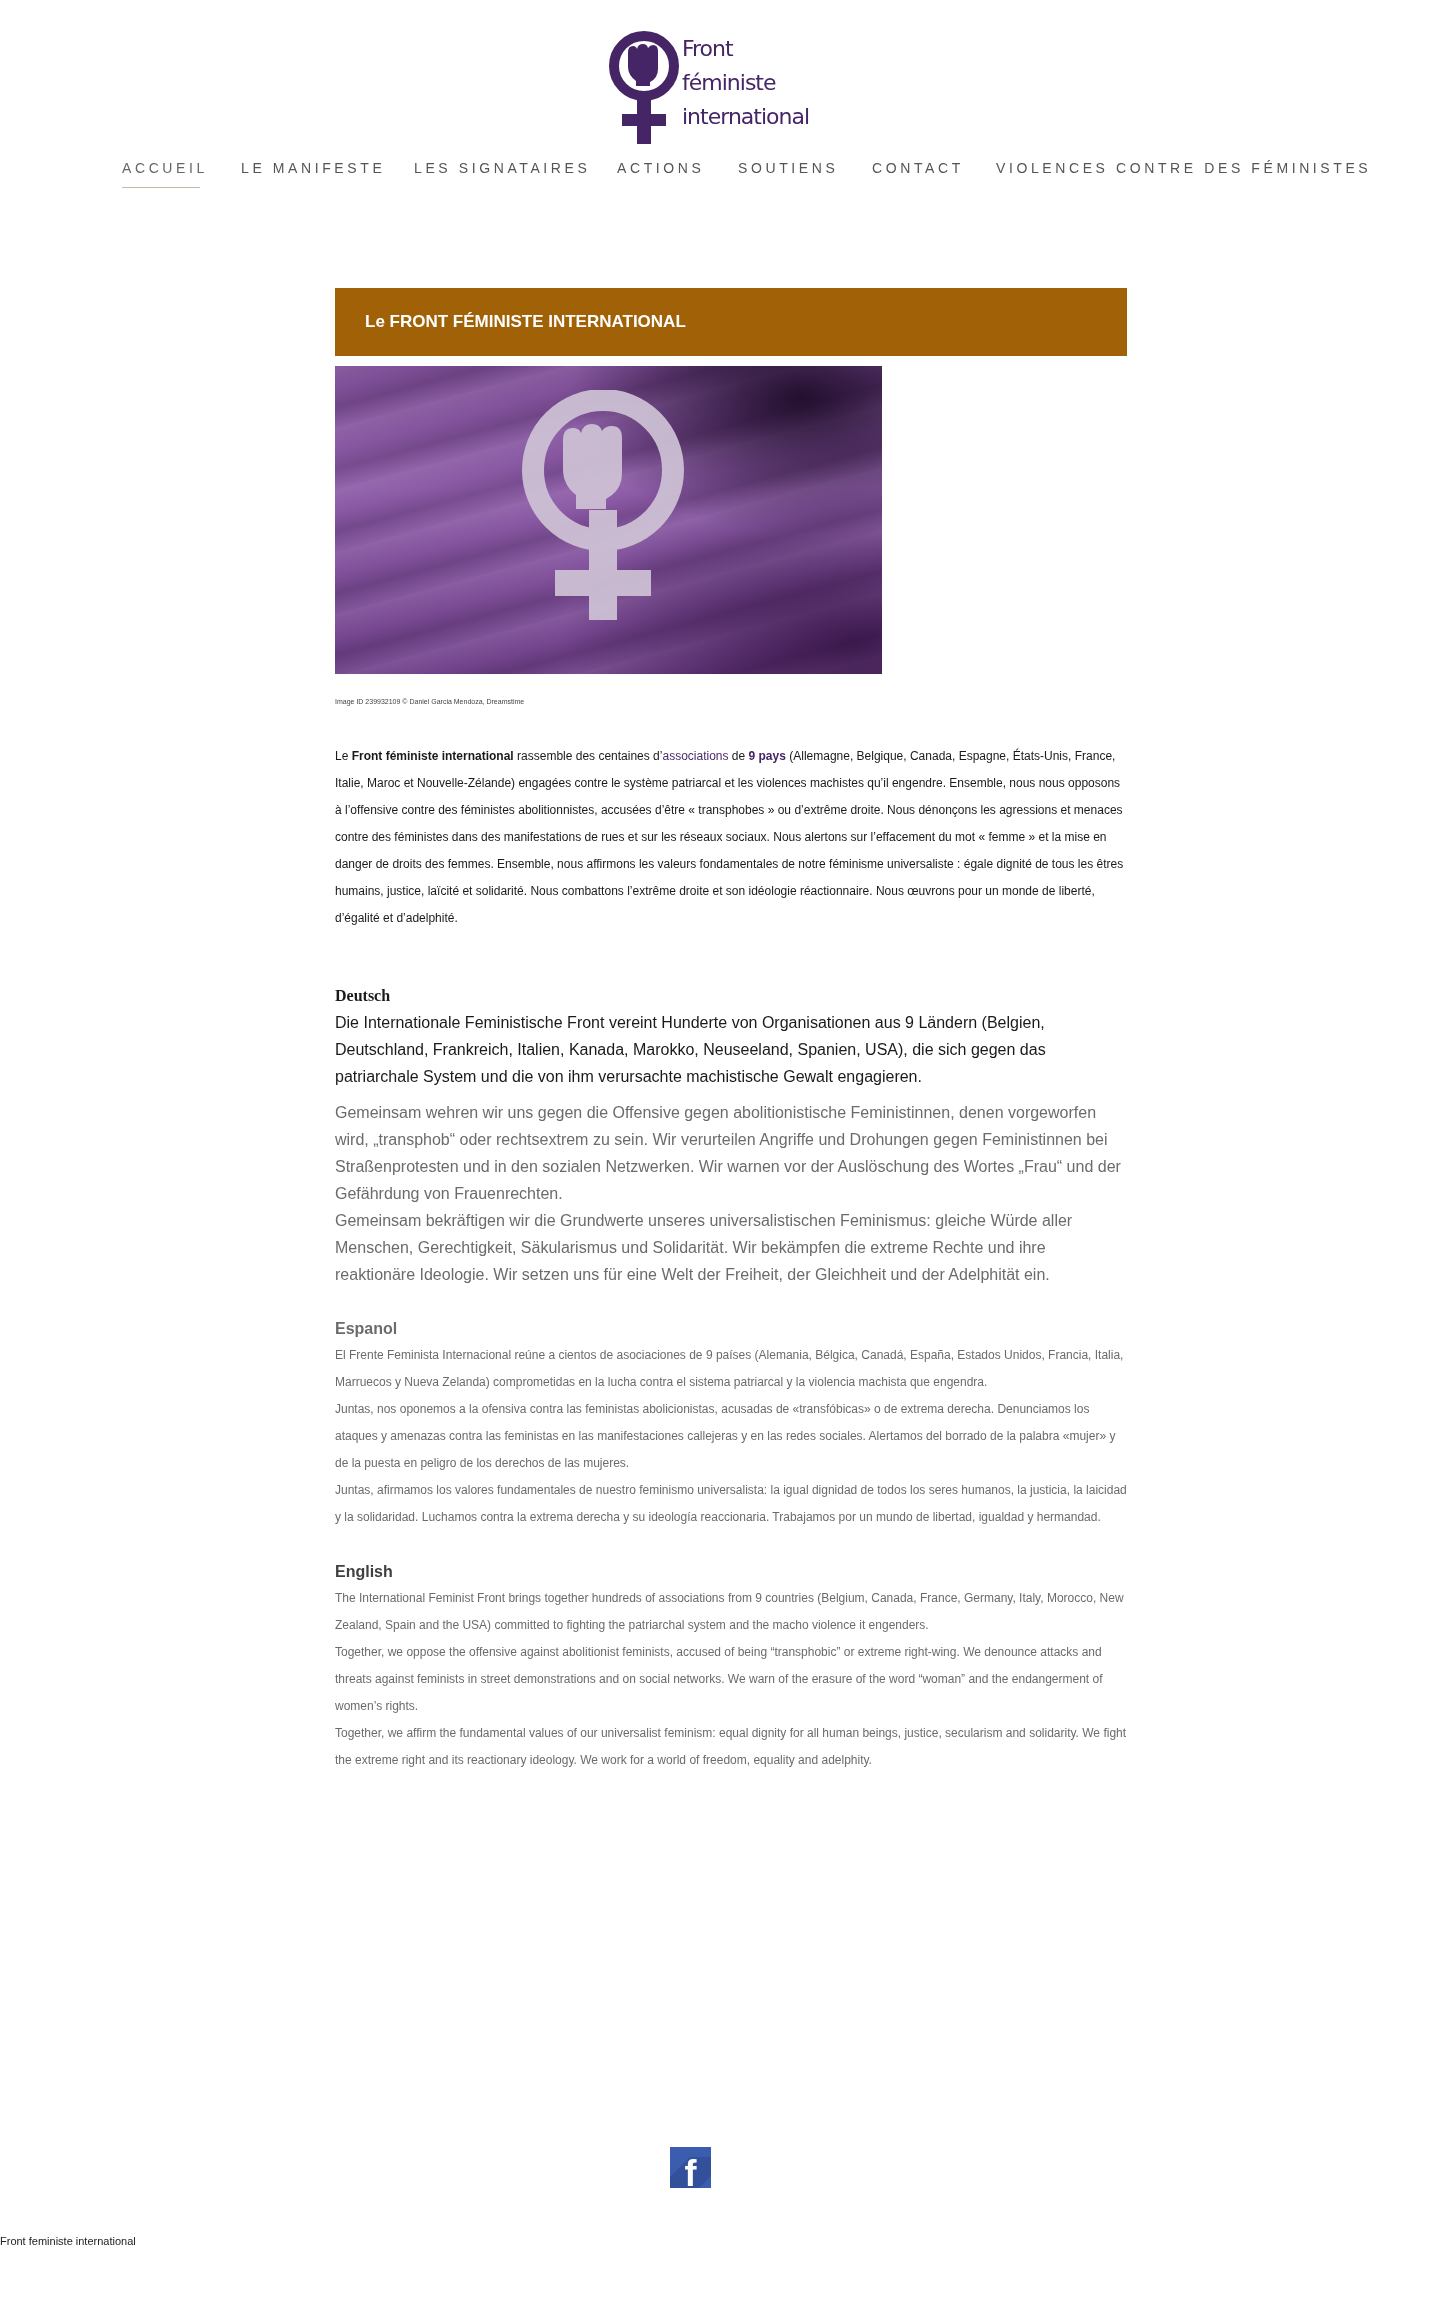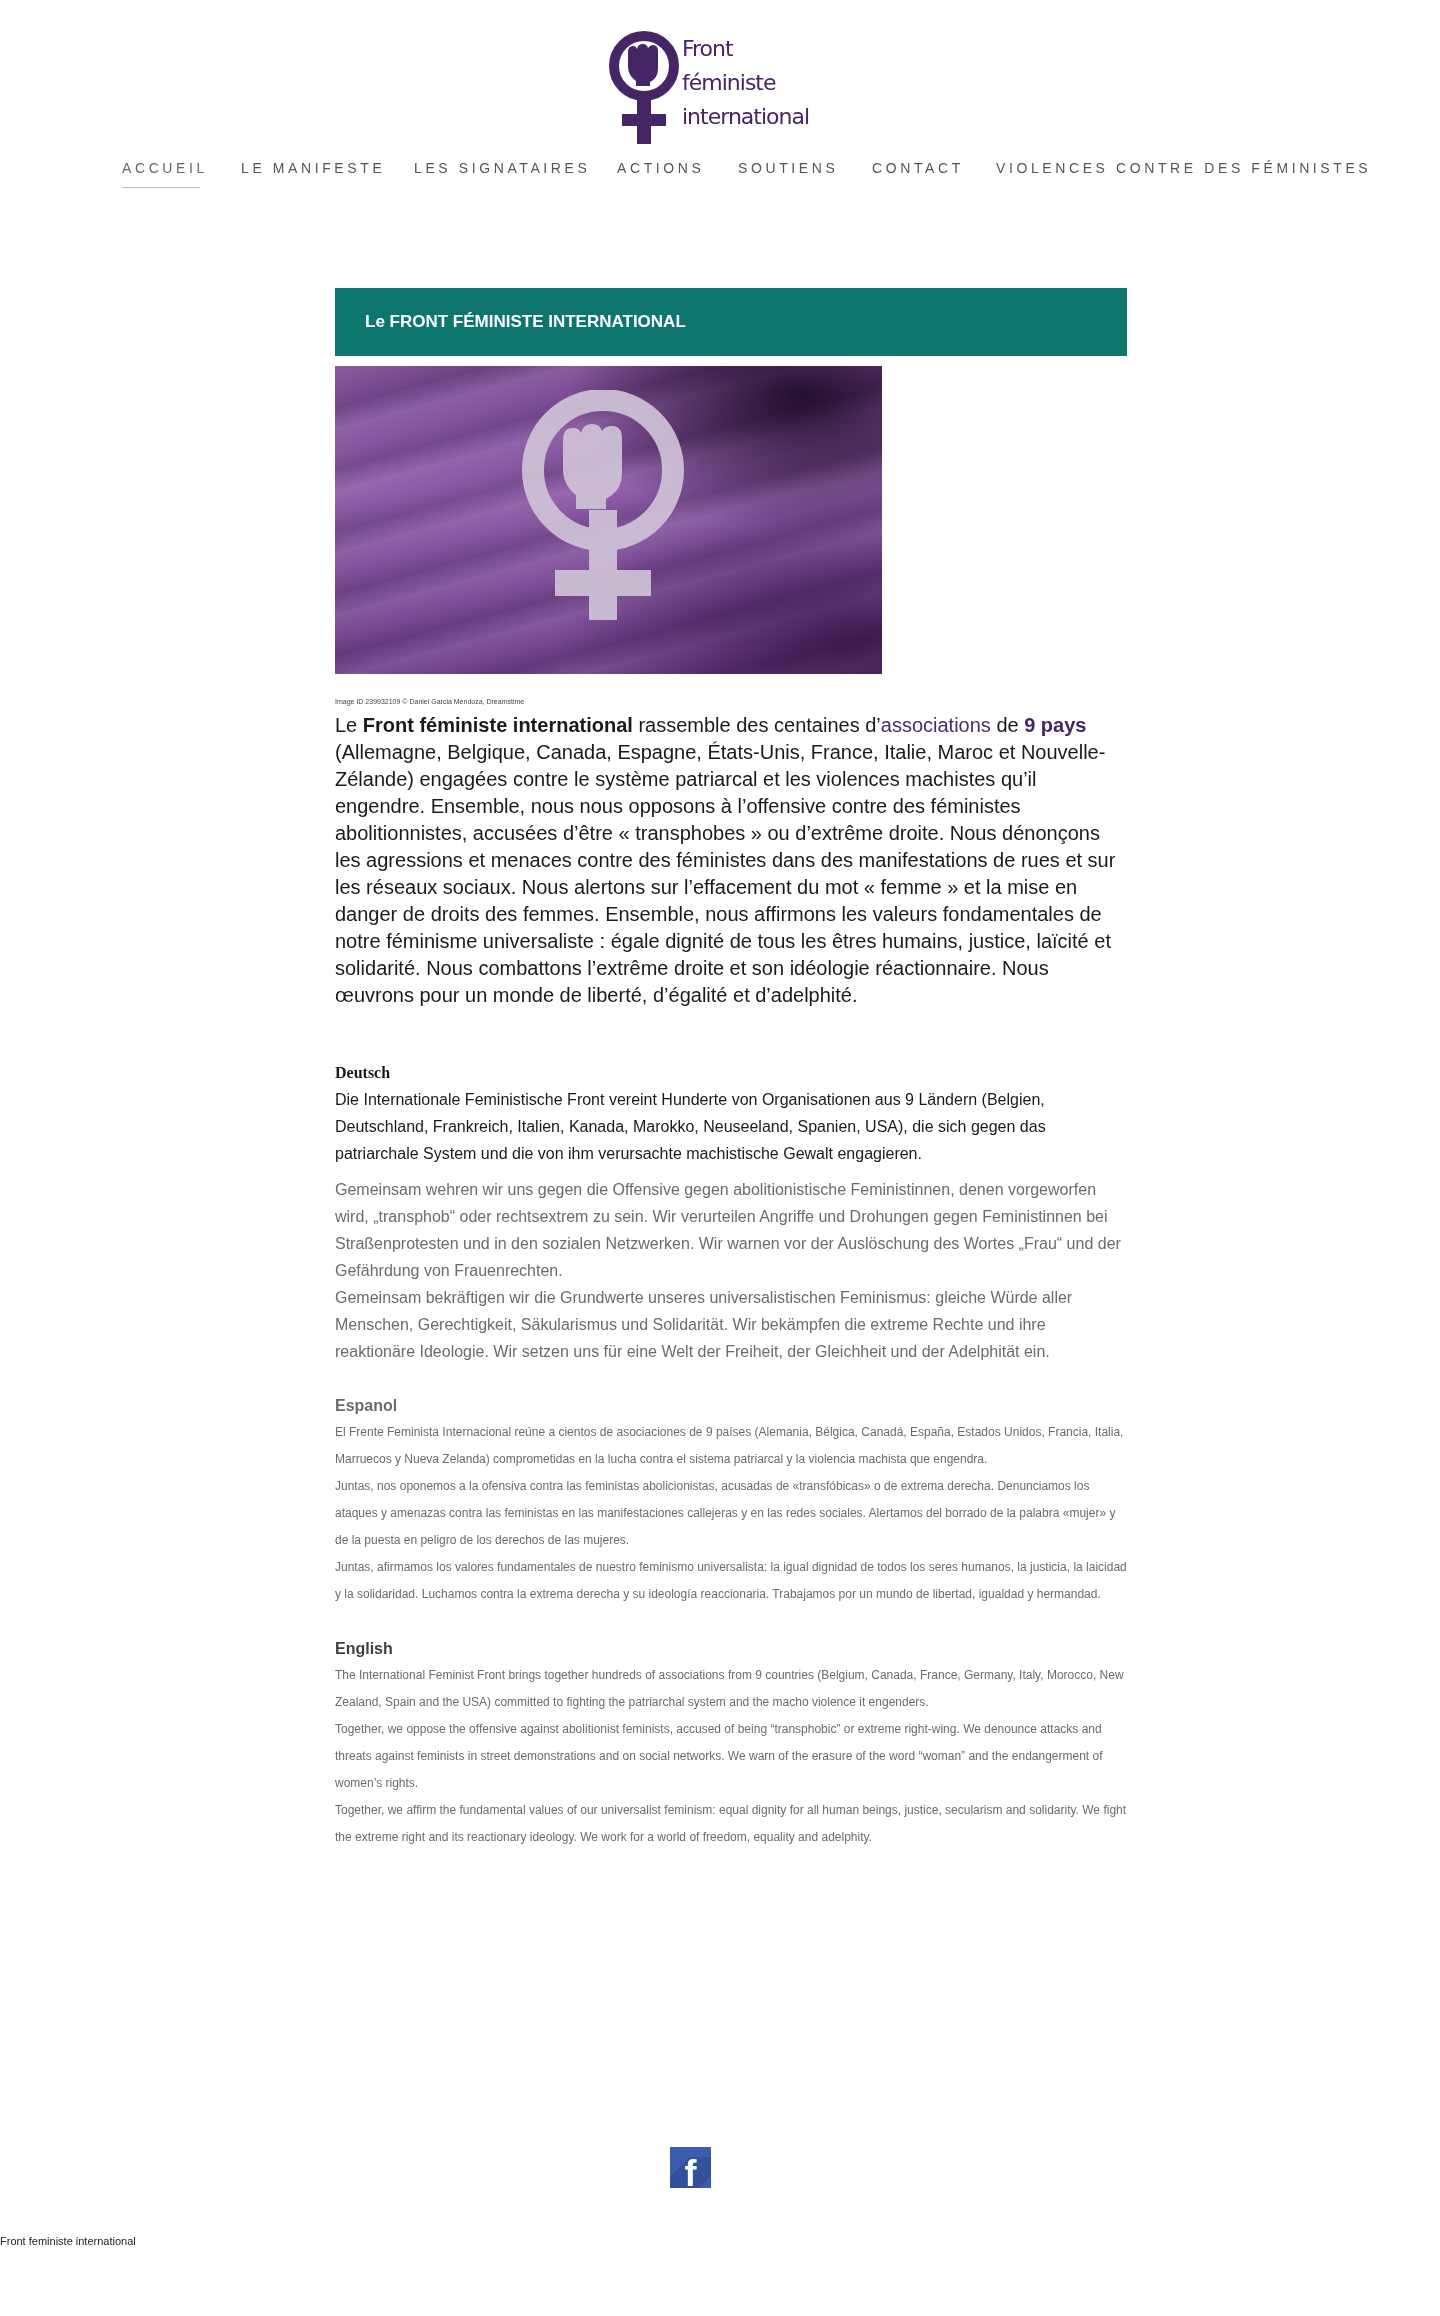--- a/index.html
+++ b/index.html
@@ -11,35 +11,35 @@
     .logo svg { position: absolute; left: 0; top: 0; }
     .logo-text { position: absolute; left: 74px; top: 2px; color: #452566; font-family: "DejaVu Sans", sans-serif; font-size: 22px; line-height: 34px; letter-spacing: -1px; }
     .logo-text span { display: block; }
 
     .nav { position: absolute; top: 160px; left: 0; width: 1440px; }
     .nav-item { position: absolute; top: 0; font-size: 14px; letter-spacing: 3.6px; color: #555; text-decoration: none; white-space: nowrap; cursor: pointer; }
     .nav-item.active { color: #666; }
     .nav-underline { position: absolute; left: 122px; top: 187px; width: 78px; height: 1px; background: #c8b9a6; }
 
     .content { position: absolute; left: 335px; top: 288px; width: 792px; }
-    .banner { background: #0f766e; height: 68px; padding: 0 30px; display: flex; align-items: center; }
+    .banner { background: #a16207; height: 68px; padding: 0 30px; display: flex; align-items: center; }
     .banner h1 { color: #fff; font-size: 17px; font-weight: bold; font-family: "Liberation Sans", sans-serif; }
 
     .hero { margin-top: 10px; width: 547px; height: 308px; position: relative; overflow: hidden;
       background:
         radial-gradient(ellipse at 85% 10%, rgba(20,5,30,0.85) 0%, rgba(20,5,30,0) 35%),
         radial-gradient(ellipse at 95% 90%, rgba(40,10,55,0.7) 0%, rgba(40,10,55,0) 40%),
         repeating-linear-gradient(165deg, rgba(255,255,255,0.10) 0px, rgba(255,255,255,0.02) 22px, rgba(0,0,0,0.12) 40px, rgba(255,255,255,0.08) 60px),
         linear-gradient(180deg, #7a4a93 0%, #8a58a5 40%, #6f3f89 100%);
     }
     .hero svg { position: absolute; left: 178px; top: 24px; }
 
     .caption { margin-top: 24px; font-size: 7px; color: #444; }
 
-    .p-main { margin-top: 7px; font-size: 20px; line-height: 27px; color: #1a1a1a; }
+    .p-main { margin-top: 38px; font-size: 12px; line-height: 27px; color: #1a1a1a; }
     .p-main b { font-weight: bold; }
     .p-main a { color: #4a2b6a; text-decoration: none; }
     .p-main .purple-bold { color: #452566; font-weight: bold; }
 
     .lang-h { font-size: 16px; font-weight: bold; line-height: 27px; }
     .de-h { margin-top: 50px; color: #1a1a1a; font-family: Liberation Serif, serif; }
     .de-p1 { font-size: 16px; line-height: 27px; color: #1a1a1a; }
     .gray { color: #6b6b6b; }
     .de-p2 { margin-top: 9px; font-size: 16px; line-height: 27px; }
     .es-h { margin-top: 27px; color: #6b6b6b; }

